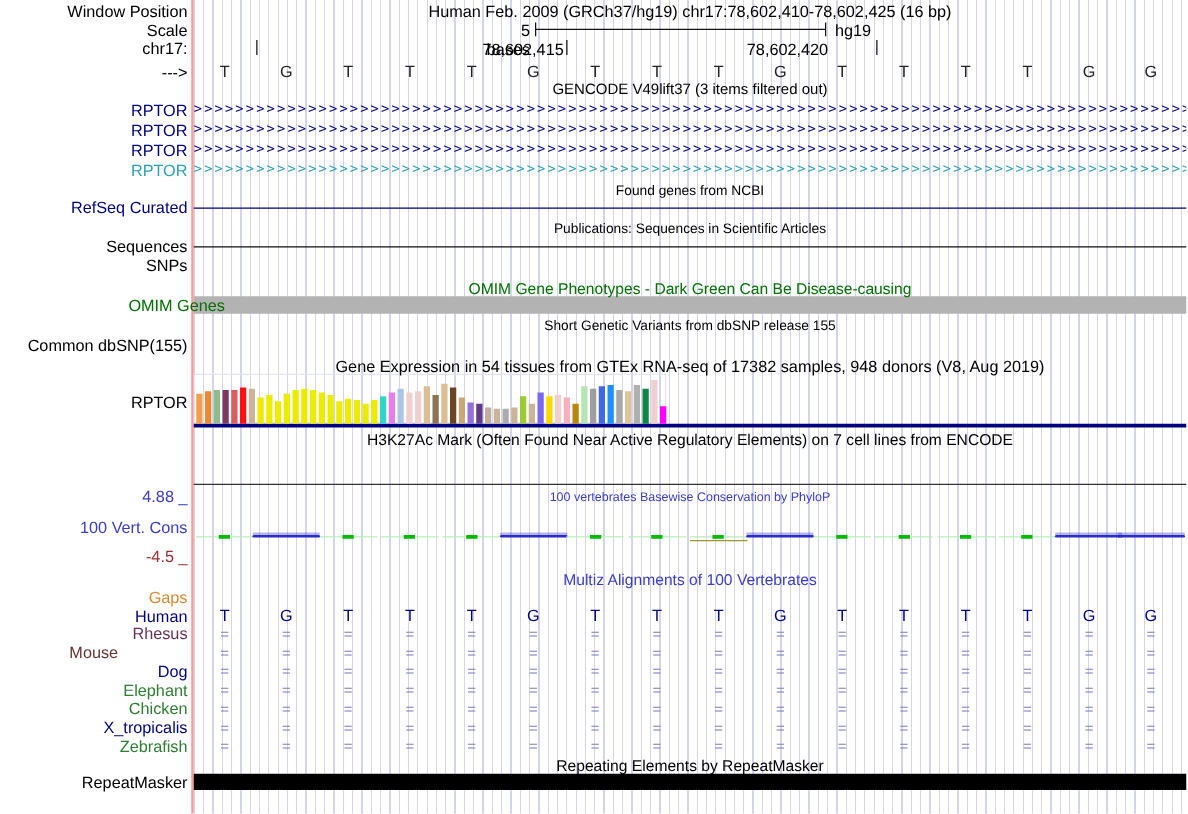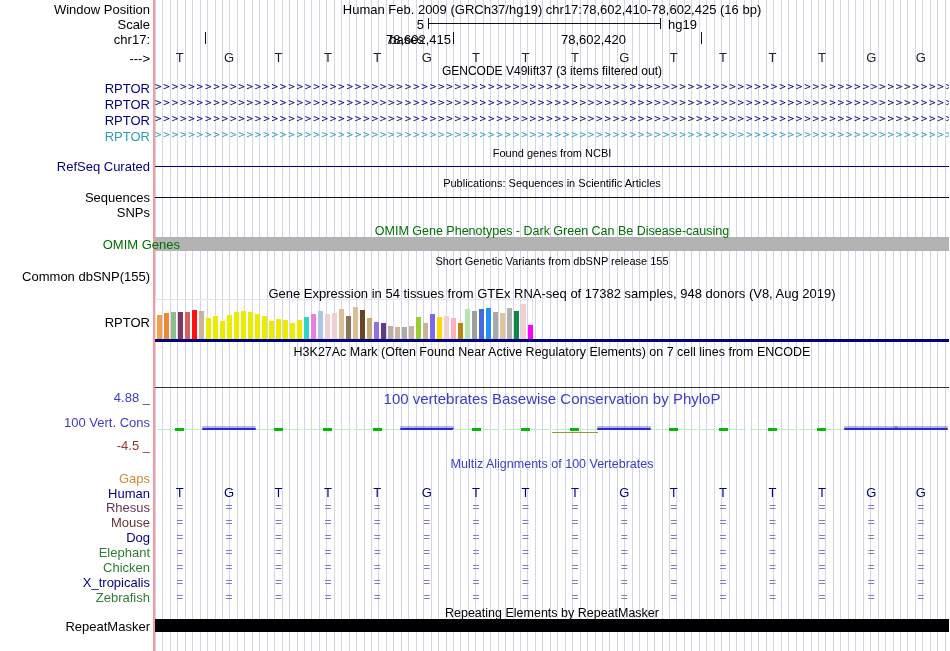--- a/index.html
+++ b/index.html
@@ -39,21 +39,21 @@
   <div style="position:absolute;left:384px;top:17px;width:40px;text-align:right;font-size:13px;z-index:3">5 bases</div>
   <div style="position:absolute;left:428px;top:23px;width:232px;height:1px;background:#111;z-index:3"></div>
   <div style="position:absolute;left:428px;top:18px;width:1px;height:11px;background:#111;z-index:3"></div>
   <div style="position:absolute;left:660px;top:18px;width:1px;height:11px;background:#111;z-index:3"></div>
   <div style="position:absolute;left:668px;top:17px;font-size:13px;z-index:3">hg19</div>
 
   <div class="lbl" style="top:39px">chr17:</div>
   <div style="position:absolute;left:205px;top:32px;width:1px;height:12px;background:#111;z-index:3"></div>
   <div style="position:absolute;left:313px;top:32px;width:138px;text-align:right;font-size:13px;z-index:3">78,602,415</div>
   <div style="position:absolute;left:453px;top:32px;width:1px;height:12px;background:#111;z-index:3"></div>
-  <div style="position:absolute;left:561px;top:32px;width:138px;text-align:left;font-size:13px;z-index:3">78,602,420</div>
+  <div style="position:absolute;left:561px;top:32px;width:138px;text-align:center;font-size:13px;z-index:3">78,602,420</div>
   <div style="position:absolute;left:701px;top:32px;width:1px;height:12px;background:#111;z-index:3"></div>
 
   <div class="lbl" style="top:58px">---&gt;</div>
   <div id="seq-row"></div>
 
   <div class="ttl" style="top:71px">GENCODE V49lift37 (3 items filtered out)</div>
   <div class="lbl navy" style="top:88px">RPTOR</div>
   <div class="lbl navy" style="top:104px">RPTOR</div>
   <div class="lbl navy" style="top:120px">RPTOR</div>
   <div class="lbl teal" style="top:136px">RPTOR</div>
@@ -77,21 +77,21 @@
 
   <div class="ttl" style="top:293px;font-size:13px">Gene Expression in 54 tissues from GTEx RNA-seq of 17382 samples, 948 donors (V8, Aug 2019)</div>
   <div class="lbl" style="top:322px">RPTOR</div>
   <div style="position:absolute;left:155px;top:299px;width:378px;height:40px;border:1px solid #E3E3F2;box-sizing:border-box;z-index:2"></div>
   <div id="gtex-bars"></div>
   <div style="position:absolute;left:155px;top:339px;width:794px;height:3px;background:#000080;z-index:3"></div>
 
   <div class="ttl" style="top:352px;font-size:12.5px">H3K27Ac Mark (Often Found Near Active Regulatory Elements) on 7 cell lines from ENCODE</div>
   <div class="hline" style="top:387px;background:#333"></div>
 
-  <div class="ttl blue" style="top:398px;font-size:15px">100 vertebrates Basewise Conservation by PhyloP</div>
+  <div class="ttl blue" style="top:398px;font-size:10px">100 vertebrates Basewise Conservation by PhyloP</div>
   <div class="lbl blue" style="top:397px">4.88 _</div>
   <div class="lbl blue pad37" style="top:422px">100 Vert. Cons</div>
   <div class="lbl maroon" style="top:445px">-4.5 _</div>
   <div id="cons-marks"></div>
 
   <div class="ttl blue" style="top:464px;font-size:12.5px">Multiz Alignments of 100 Vertebrates</div>
   <div class="lbl orange" style="top:478px">Gaps</div>
   <div class="lbl navy" style="top:493px">Human</div>
   <div id="multiz-rows"></div>
 
@@ -226,21 +226,21 @@
     <div style="position: absolute; z-index: 3; left: 476.1px; top: 507px; transform: translate(-50%, -50%); font-size: 12px; color: rgb(124, 124, 192);">=</div>
     <div style="position: absolute; z-index: 3; left: 525.5px; top: 507px; transform: translate(-50%, -50%); font-size: 12px; color: rgb(124, 124, 192);">=</div>
     <div style="position: absolute; z-index: 3; left: 574.9px; top: 507px; transform: translate(-50%, -50%); font-size: 12px; color: rgb(124, 124, 192);">=</div>
     <div style="position: absolute; z-index: 3; left: 624.3px; top: 507px; transform: translate(-50%, -50%); font-size: 12px; color: rgb(124, 124, 192);">=</div>
     <div style="position: absolute; z-index: 3; left: 673.7px; top: 507px; transform: translate(-50%, -50%); font-size: 12px; color: rgb(124, 124, 192);">=</div>
     <div style="position: absolute; z-index: 3; left: 723.1px; top: 507px; transform: translate(-50%, -50%); font-size: 12px; color: rgb(124, 124, 192);">=</div>
     <div style="position: absolute; z-index: 3; left: 772.5px; top: 507px; transform: translate(-50%, -50%); font-size: 12px; color: rgb(124, 124, 192);">=</div>
     <div style="position: absolute; z-index: 3; left: 821.9px; top: 507px; transform: translate(-50%, -50%); font-size: 12px; color: rgb(124, 124, 192);">=</div>
     <div style="position: absolute; z-index: 3; left: 871.3px; top: 507px; transform: translate(-50%, -50%); font-size: 12px; color: rgb(124, 124, 192);">=</div>
     <div style="position: absolute; z-index: 3; left: 920.7px; top: 507px; transform: translate(-50%, -50%); font-size: 12px; color: rgb(124, 124, 192);">=</div>
-    <div style="position: absolute; z-index: 3; left: 0px; top: 522px; width: 150px; text-align: right; transform: translateY(-50%); font-size: 13px; color: rgb(102, 51, 51);">Mouse</div>
+    <div style="position: absolute; z-index: 3; left: 0px; top: 522px; width: 150px; text-align: center; transform: translateY(-50%); font-size: 13px; color: rgb(102, 51, 51);">Mouse</div>
     <div style="position: absolute; z-index: 3; left: 179.7px; top: 522px; transform: translate(-50%, -50%); font-size: 12px; color: rgb(124, 124, 192);">=</div>
     <div style="position: absolute; z-index: 3; left: 229.1px; top: 522px; transform: translate(-50%, -50%); font-size: 12px; color: rgb(124, 124, 192);">=</div>
     <div style="position: absolute; z-index: 3; left: 278.5px; top: 522px; transform: translate(-50%, -50%); font-size: 12px; color: rgb(124, 124, 192);">=</div>
     <div style="position: absolute; z-index: 3; left: 327.9px; top: 522px; transform: translate(-50%, -50%); font-size: 12px; color: rgb(124, 124, 192);">=</div>
     <div style="position: absolute; z-index: 3; left: 377.3px; top: 522px; transform: translate(-50%, -50%); font-size: 12px; color: rgb(124, 124, 192);">=</div>
     <div style="position: absolute; z-index: 3; left: 426.7px; top: 522px; transform: translate(-50%, -50%); font-size: 12px; color: rgb(124, 124, 192);">=</div>
     <div style="position: absolute; z-index: 3; left: 476.1px; top: 522px; transform: translate(-50%, -50%); font-size: 12px; color: rgb(124, 124, 192);">=</div>
     <div style="position: absolute; z-index: 3; left: 525.5px; top: 522px; transform: translate(-50%, -50%); font-size: 12px; color: rgb(124, 124, 192);">=</div>
     <div style="position: absolute; z-index: 3; left: 574.9px; top: 522px; transform: translate(-50%, -50%); font-size: 12px; color: rgb(124, 124, 192);">=</div>
     <div style="position: absolute; z-index: 3; left: 624.3px; top: 522px; transform: translate(-50%, -50%); font-size: 12px; color: rgb(124, 124, 192);">=</div>

